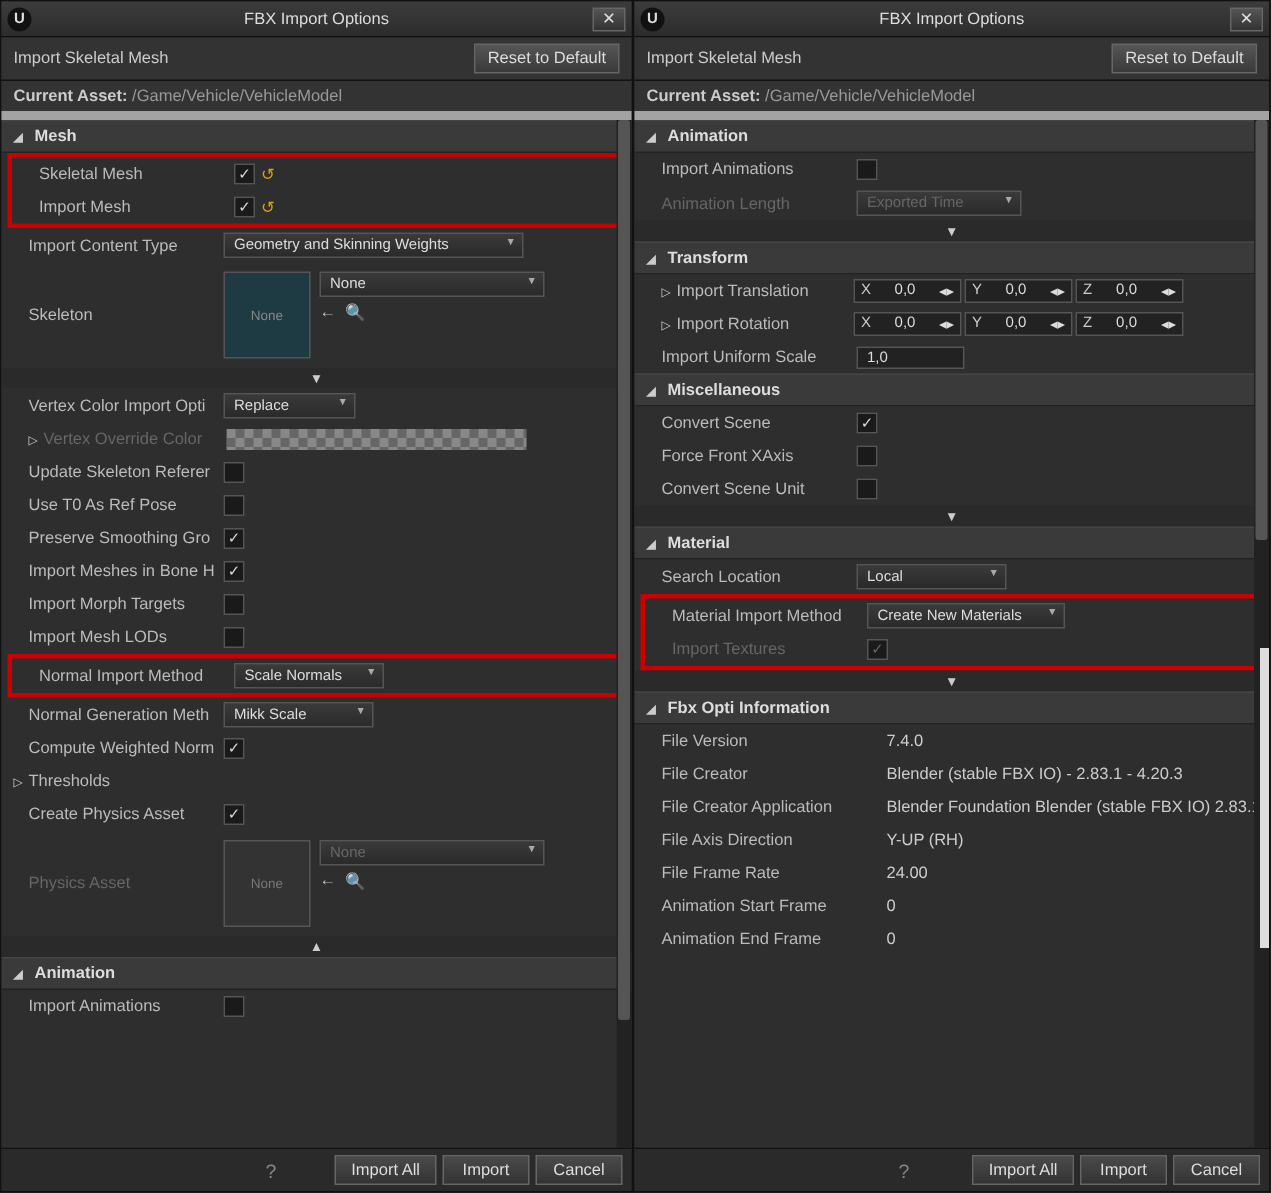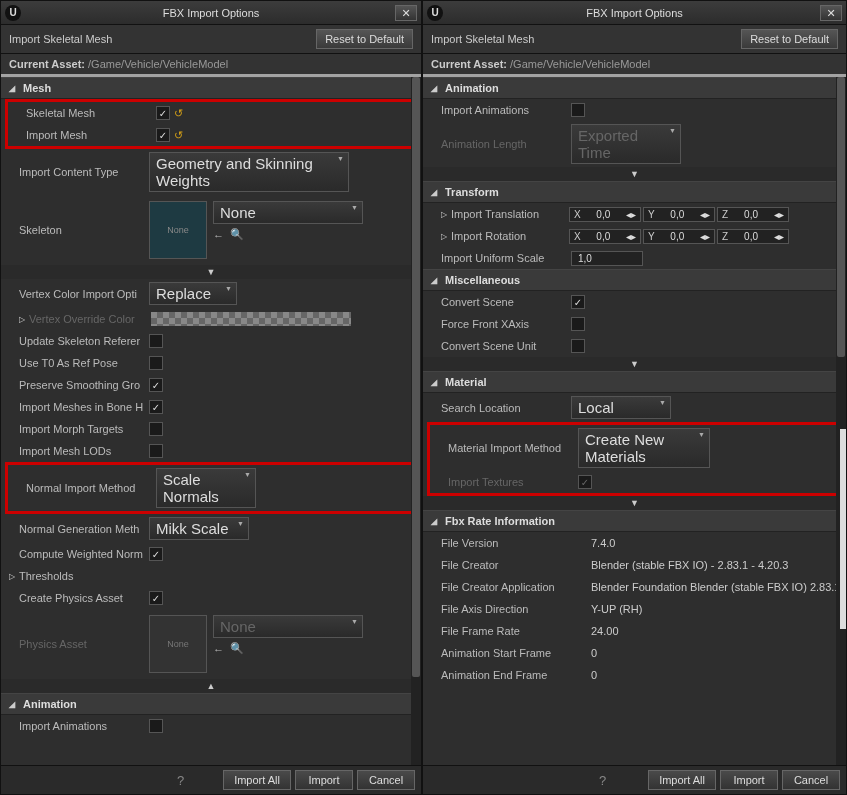--- a/index.html
+++ b/index.html
@@ -60,21 +60,21 @@
     background: linear-gradient(#555,#3a3a3a);
     border: 1px solid #666;
     color: #ddd;
     padding: 3px 8px;
     font-size: 11px;
     cursor: pointer;
   }
   .asset-line {
     background: #333;
     padding: 4px 8px;
-    border-bottom: 3px solid #a3a3a3;
+    border-bottom: 6px solid #a3a3a3;
   }
   .asset-label { color: #ccc; font-weight: bold; }
   .asset-path { color: #999; }
   .scroll {
     flex: 1;
     overflow: hidden;
     position: relative;
     background: #2e2e2e;
   }
   .section-hdr {
@@ -110,21 +110,21 @@
   .reset-arrow {
     color: #d4a017;
     font-size: 11px;
     cursor: pointer;
   }
   .dropdown {
     background: linear-gradient(#3a3a3a,#2a2a2a);
     border: 1px solid #555;
     padding: 2px 16px 2px 6px;
     color: #ddd;
-    font-size: 15px;
+    font-size: 10px;
     position: relative;
     cursor: pointer;
     min-width: 60px;
   }
   .dropdown::after {
     content: "▼";
     position: absolute;
     right: 4px;
     top: 2px;
     font-size: 7px;
@@ -542,21 +542,21 @@
           <div class="row-label disabled">Import Textures</div>
           <div class="row-val">
             <span class="chk disabled">✓</span>
           </div>
         </div>
     </div>
     <div class="expand-arrow">▼</div>
 
     <div class="section-hdr">
         <span class="tri">◢</span>
-        <span>Fbx Rate Information</span>
+        <span>Fbx Opti Information</span>
       </div>
     <div class="row">
         <div class="row-label wide">File Version</div>
         <div class="info-val">7.4.0</div>
       </div>
     <div class="row">
         <div class="row-label wide">File Creator</div>
         <div class="info-val">Blender (stable FBX IO) - 2.83.1 - 4.20.3</div>
       </div>
     <div class="row">

